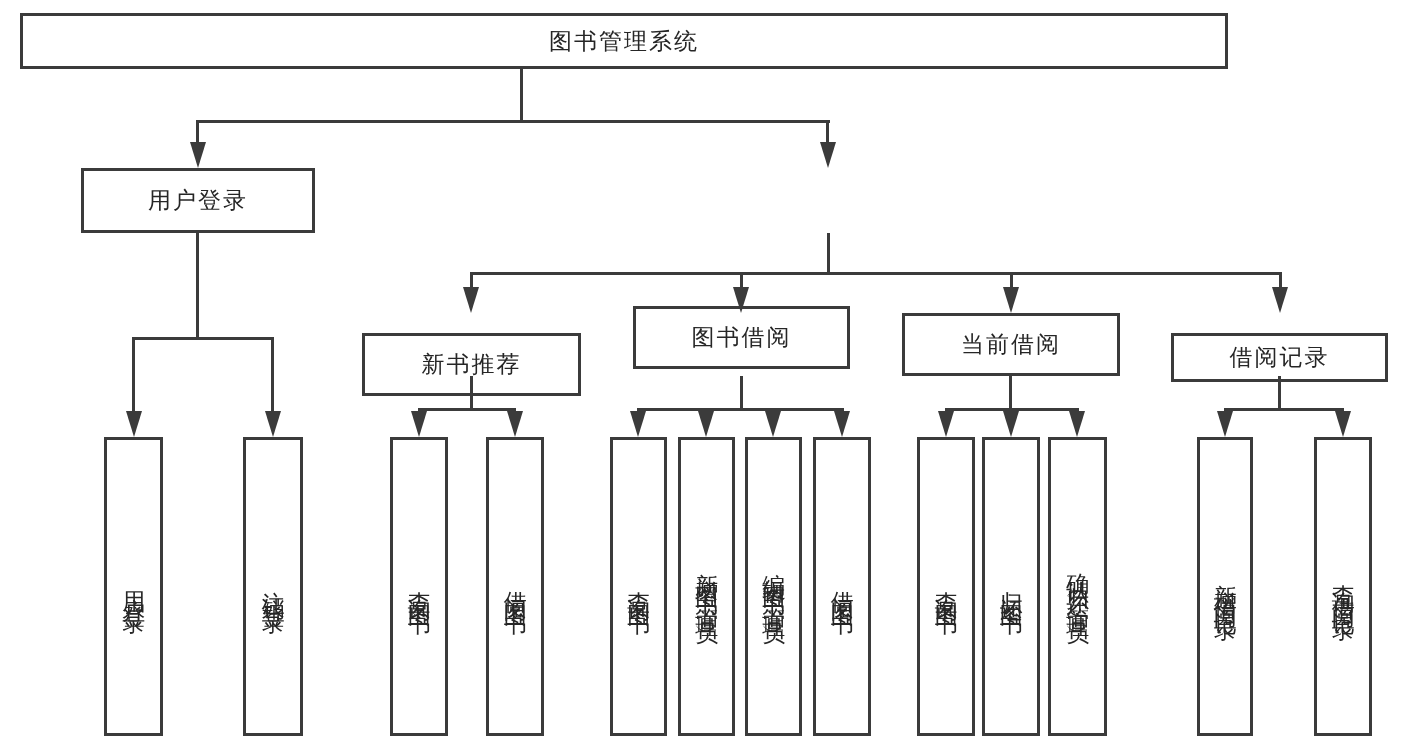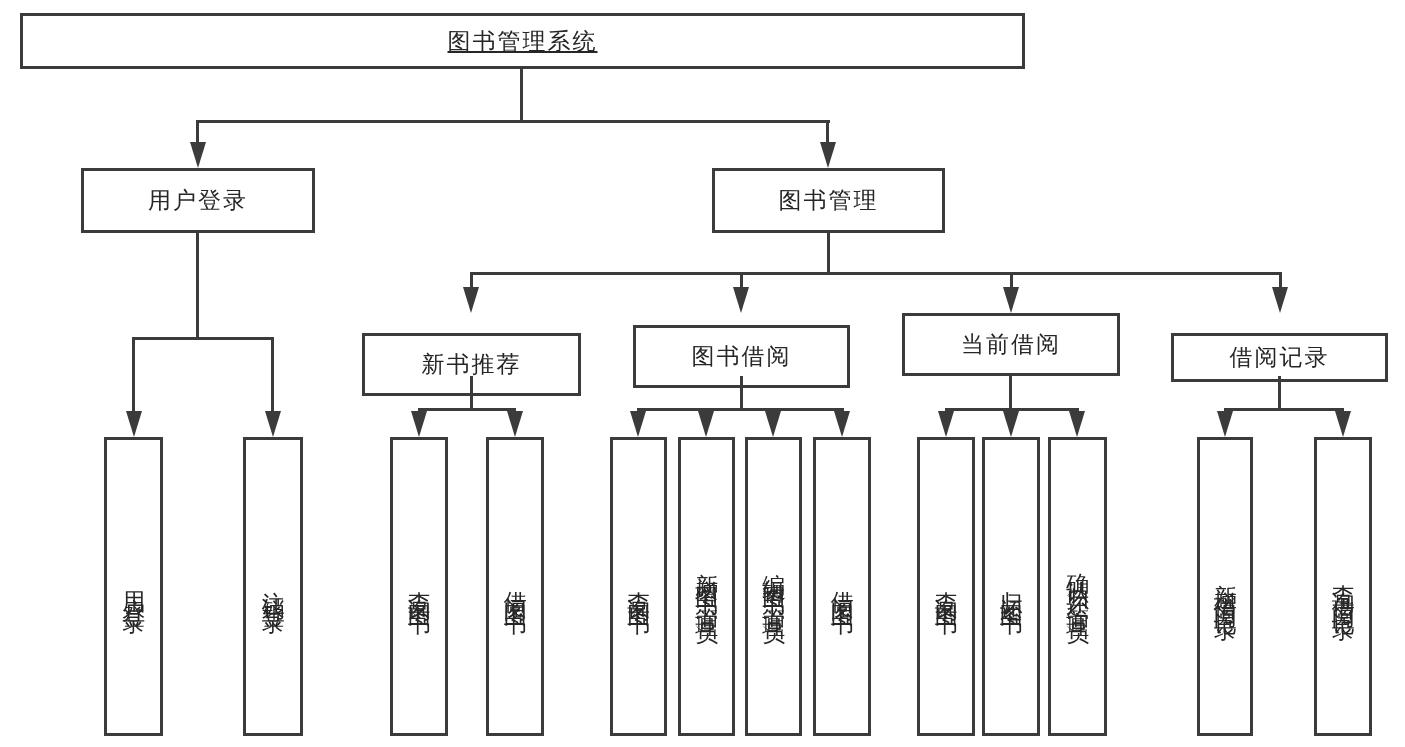--- a/index.html
+++ b/index.html
@@ -70,35 +70,32 @@
     letter-spacing: 1px;
     text-shadow: 1px 1px 0 rgba(255,255,255,.85), -1px -1px 0 rgba(255,255,255,.85);
     white-space: nowrap;
   }
 </style>
 </head>
 <body>
 
 <div id="canvas">
 
-  <div class="box" style="left:20px; top:13px; width:1005px; height:56px;text-decoration:underline;">
+  <div class="box" style="left:20px; top:13px; width:1208px; height:56px;">
     <span>图书管理系统</span>
   </div>
 
   <div class="box" style="left:81px; top:168px; width:234px; height:65px;">
     <span>用户登录</span>
   </div>
-  <div class="box" style="left:712px; top:168px; width:233px; height:65px;">
-    <span>图书管理</span>
-  </div>
 
   <div class="box" style="left:362px; top:313px; width:219px; height:63px;margin-top:20px;">
     <span>新书推荐</span>
   </div>
-  <div class="box" style="left:633px; top:325px; width:217px; height:63px;">
+  <div class="box" style="left:633px; top:306px; width:217px; height:63px;">
     <span>图书借阅</span>
   </div>
   <div class="box" style="left:902px; top:313px; width:218px; height:63px;text-align:right;">
     <span>当前借阅</span>
   </div>
   <div class="box" style="left:1171px; top:313px; width:217px; height:49px;margin-top:20px;">
     <span>借阅记录</span>
   </div>
 
   <div class="leaf" style="left:104px; width:59px;">

